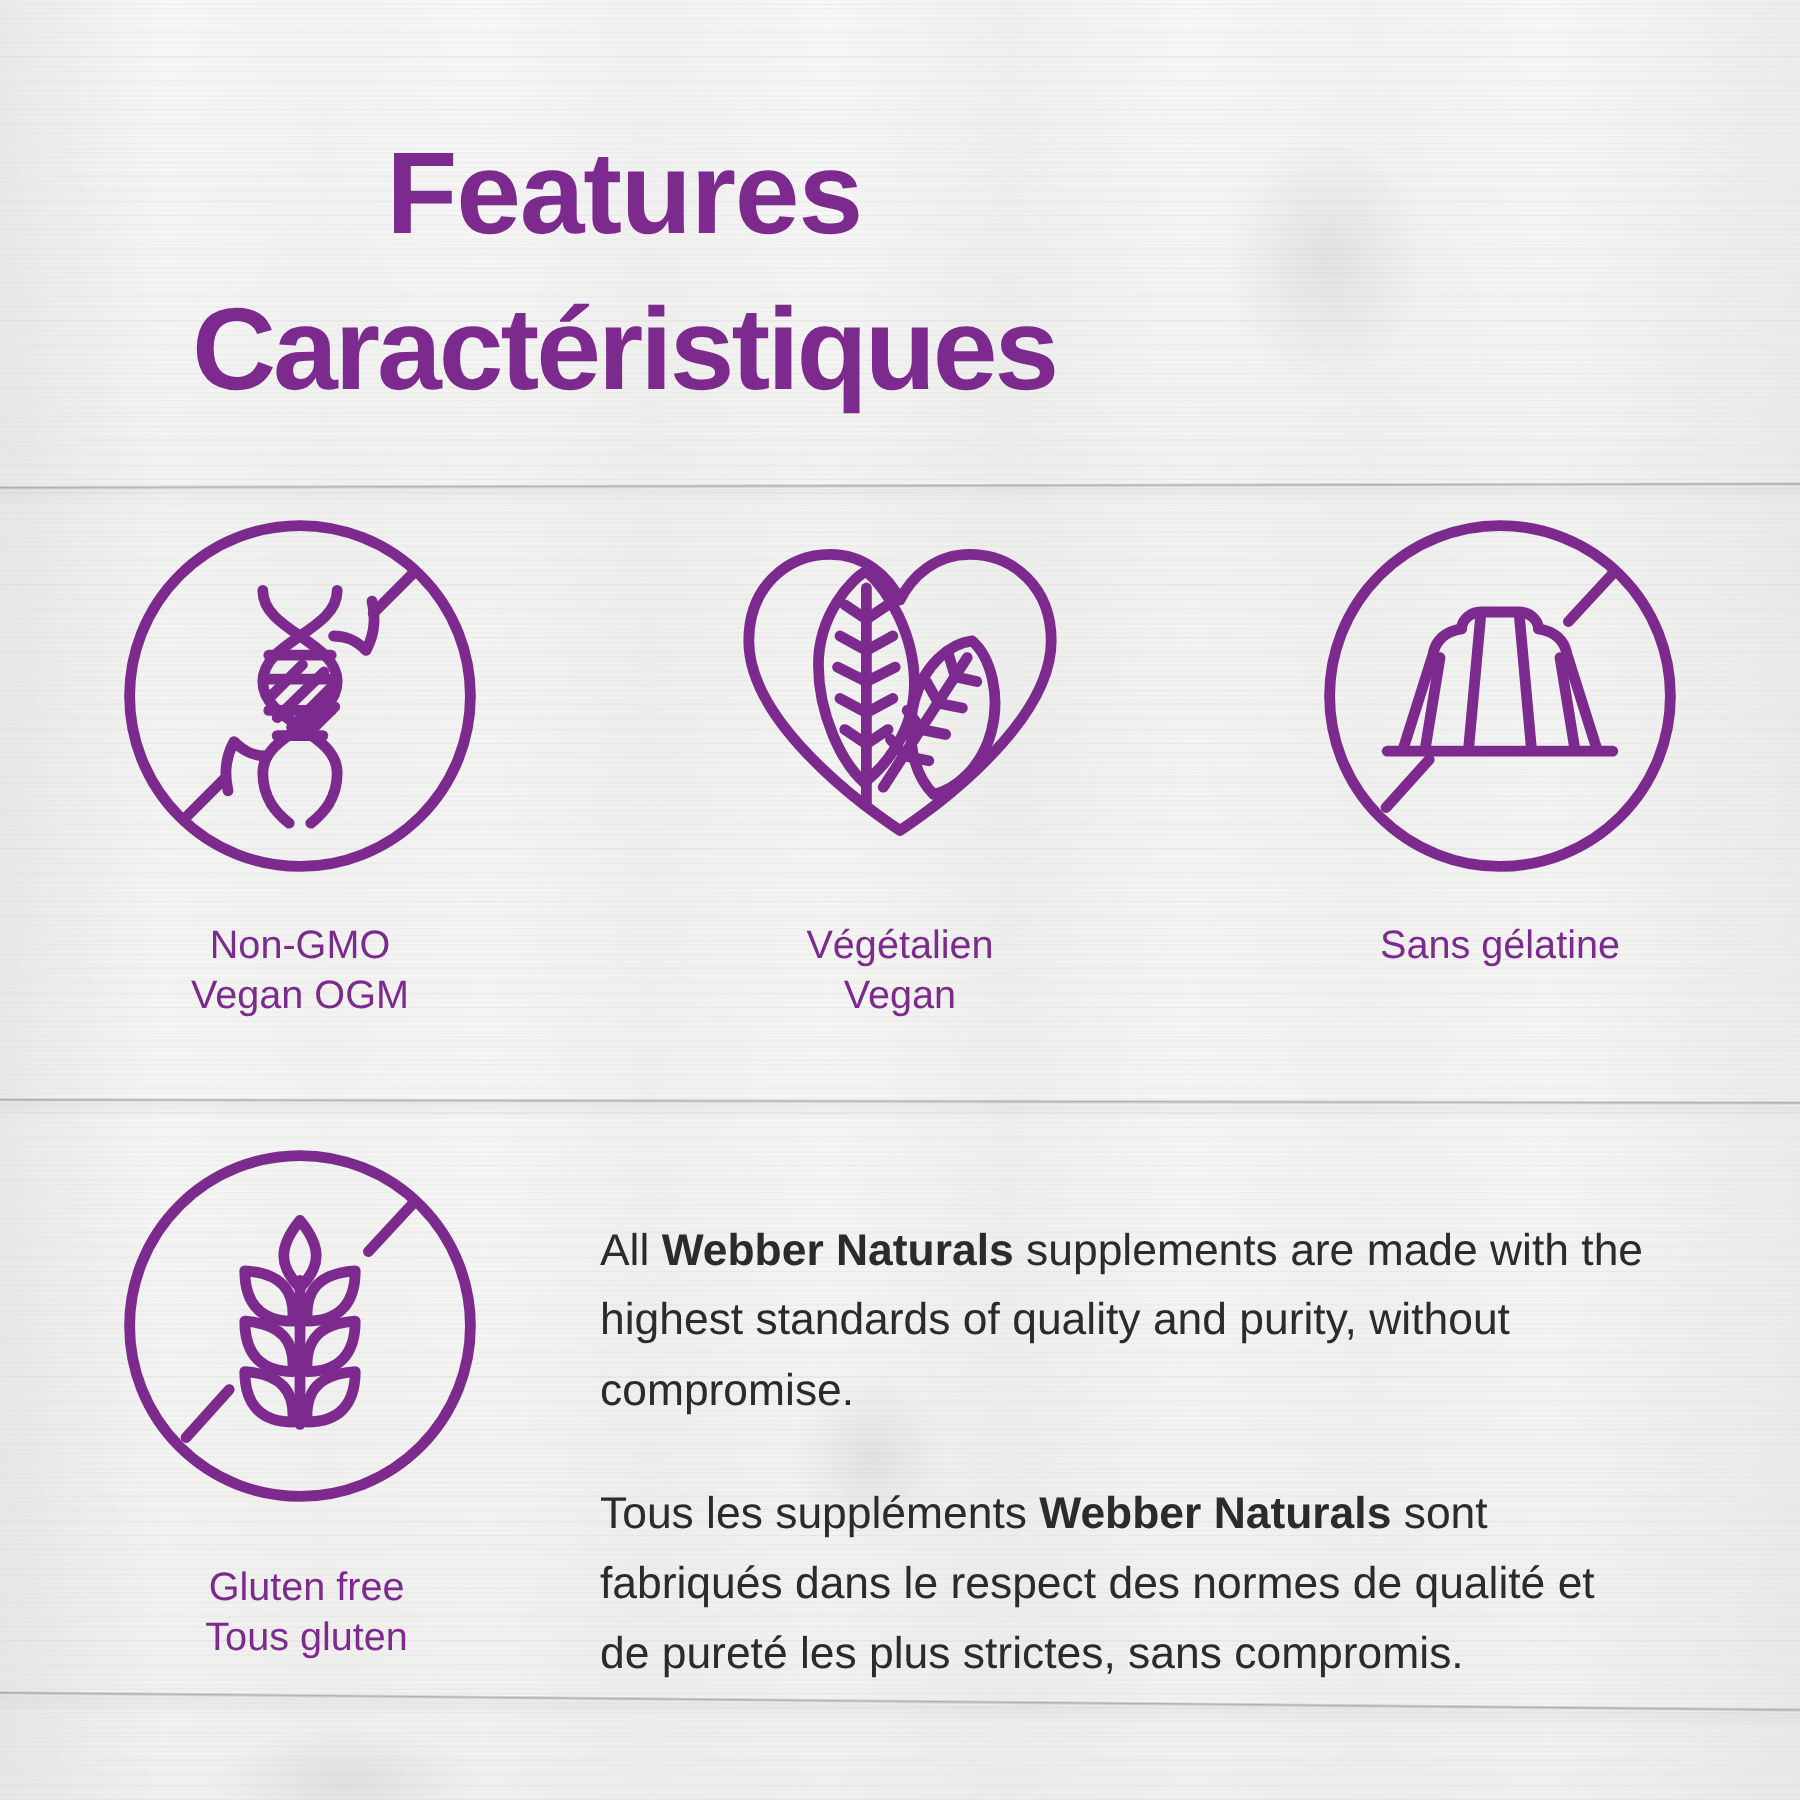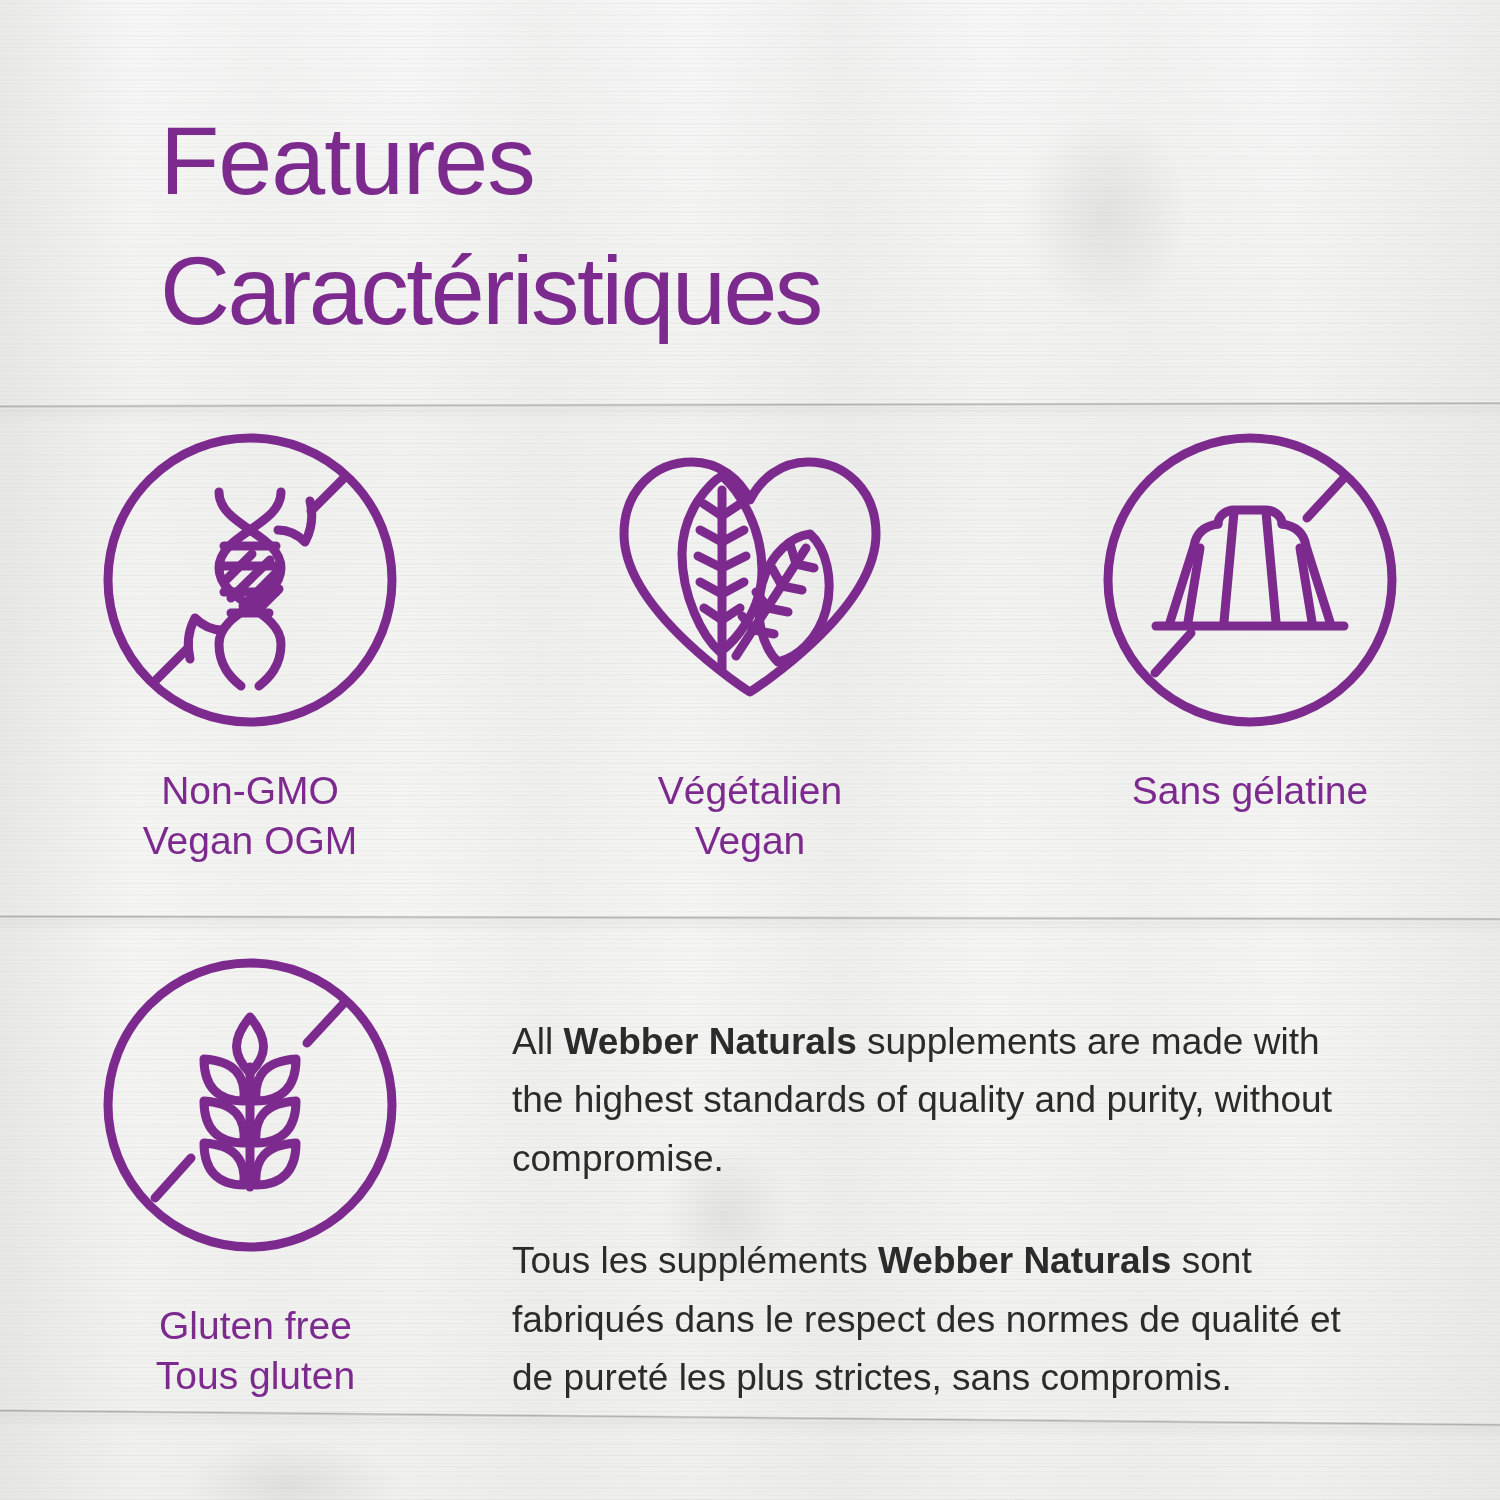--- a/index.html
+++ b/index.html
@@ -59,39 +59,40 @@
   }
   .knot{
     position:absolute;border-radius:50%;
     background:radial-gradient(ellipse at center, rgba(170,170,170,.22), rgba(170,170,170,0) 70%);
   }
 
   
   .heading{
     position:absolute;left:160px;top:96px;
     color:#7d2a8e;
-    font-weight:400;
+    font-weight:700;
     font-size:97px;
     line-height:1.34;
     letter-spacing:-1px;
     white-space:nowrap;
+    text-align:center;
   }
   .heading .l2{letter-spacing:-2.5px;}
 
   
   .row-top{
     position:absolute;left:0;top:430px;width:1500px;
     display:flex;
   }
   .cell{width:500px;display:flex;flex-direction:column;align-items:center;}
   .cell .icon-wrap{height:300px;display:flex;align-items:center;justify-content:center;}
   .caption{
     margin-top:36px;
     color:#7d2a8e;
-    font-size:39px;
+    font-size:33px;
     line-height:1.27;
     text-align:center;
     white-space:nowrap;
   }
 
   
   .row-bottom{
     position:absolute;left:0;top:955px;width:1500px;
     display:flex;align-items:flex-start;
   }
@@ -99,21 +100,21 @@
     width:500px;display:flex;flex-direction:column;align-items:center;
   }
   .bottom-left .icon-wrap{height:300px;display:flex;align-items:center;justify-content:center;}
   .bottom-left .caption{margin-top:46px;margin-left:11px;}
   .bottom-right{
     width:880px;padding-top:58px;padding-right:100px;
     color:#2b2b2b;
     font-size:37px;
     line-height:1.58;
   }
-  .bottom-right p{margin:0 0 44px 12px;}
+  .bottom-right p{margin:0 0 44px 0;}
   .bottom-right p:last-child{margin-bottom:0;}
   .bottom-right b{font-weight:700;}
   svg{display:block;overflow:visible;}
 </style>
 </head>
 <body>
 
 <div class="canvas">
 
   <div class="knot" style="left:1020px;top:110px;width:170px;height:210px;"></div>

